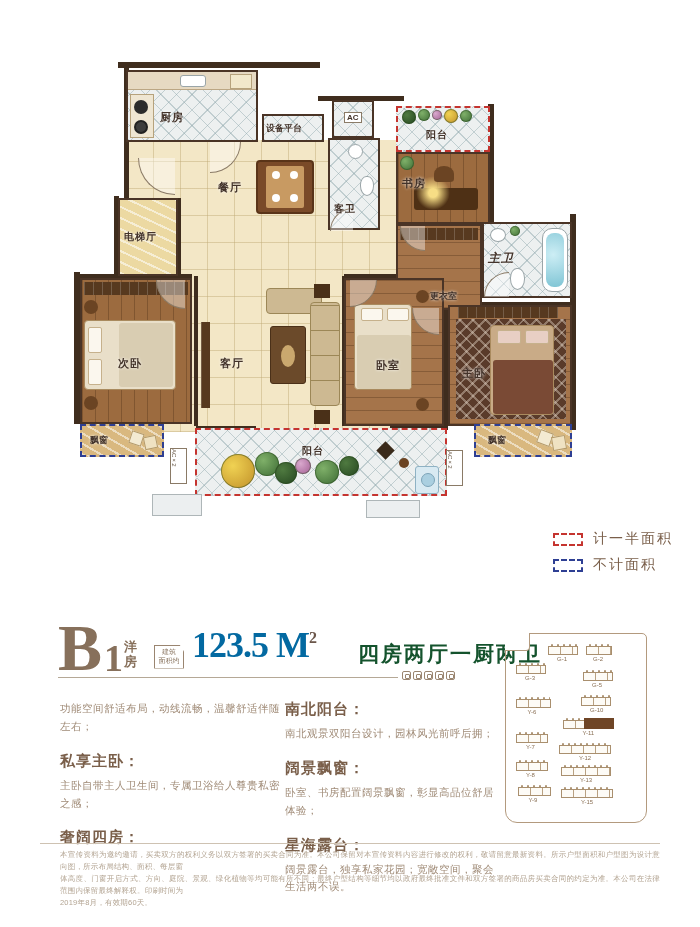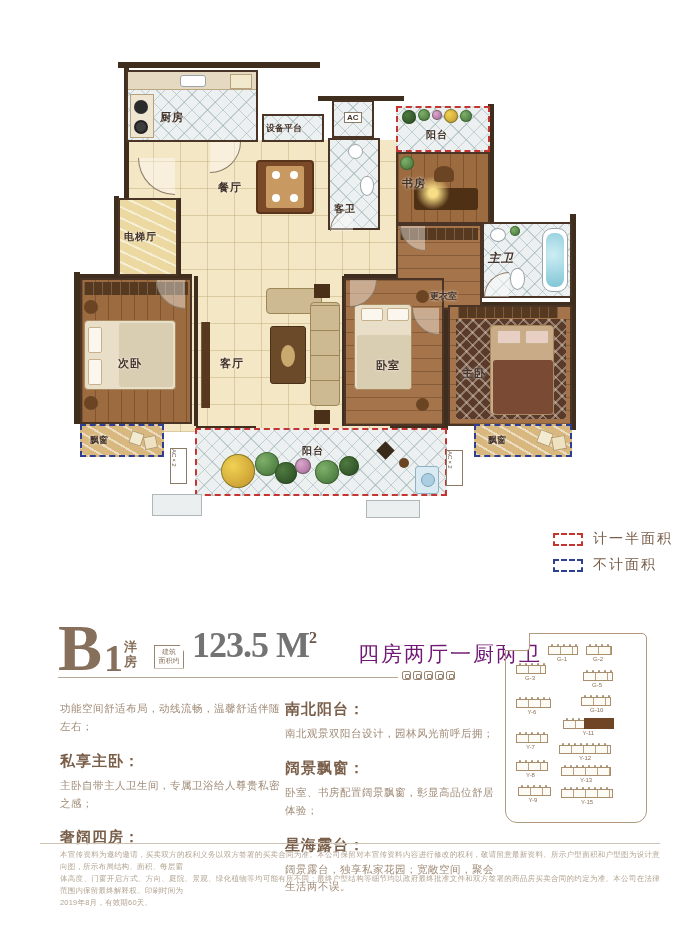--- a/index.html
+++ b/index.html
@@ -35,23 +35,23 @@
   
   .leg-row{position:absolute;display:flex;align-items:center;gap:10px;}
   .leg-box{width:30px;height:13px;box-sizing:border-box;}
   .leg-label{font-size:14px;color:#7a5f4a;letter-spacing:2px;}
   
   #title-sec{left:58px;top:616px;width:420px;height:70px;}
   .bigB{font-family:"Liberation Serif","DejaVu Serif",serif;font-size:66px;line-height:60px;color:#87705b;font-weight:bold;}
   .big1{font-family:"Liberation Serif","DejaVu Serif",serif;font-size:38px;color:#87705b;font-weight:bold;}
   .stackcn{display:inline-block;width:15px;font-size:13px;line-height:1.15;color:#87705b;font-weight:bold;}
   .badge{box-sizing:border-box;border:1px solid #9a8570;color:#8a7560;font-size:7px;line-height:1.25;padding:2px 3px;text-align:center;clip-path:polygon(0 0,86% 0,100% 28%,100% 100%,0 100%);}
-  .area-num{font-family:"Liberation Serif","DejaVu Serif",serif;font-size:36px;font-weight:bold;color:#737373;letter-spacing:-1px;margin-top:48px;}
+  .area-num{font-family:"Liberation Serif","DejaVu Serif",serif;font-size:36px;font-weight:bold;color:#0369a1;letter-spacing:-1px;margin-top:48px;}
   .area-sup{font-family:"Liberation Serif","DejaVu Serif",serif;font-size:16px;font-weight:bold;color:#6b564a;vertical-align:14px;}
-  .rooms-desc{font-size:21px;color:#701a75;letter-spacing:2px;font-weight:normal;}
+  .rooms-desc{font-size:21px;color:#14532d;letter-spacing:2px;font-weight:bold;}
   .title-rule{position:absolute;left:0;top:61px;width:340px;height:1px;background:#b5a896;}
   .meander{position:absolute;left:344px;top:55px;display:flex;gap:2px;}
   .me{width:9px;height:9px;box-sizing:border-box;border:1px solid #9a8570;position:relative;border-radius:2px;}
   .me::after{content:"";position:absolute;left:2px;top:2px;width:3px;height:3px;border:1px solid #9a8570;border-radius:1px;}
   
   .feat-h{font-size:15px;font-weight:bold;color:#7a5f4a;letter-spacing:1px;margin:0 0 6px 0;}
   .feat-b{font-size:10.5px;color:#a08b77;line-height:1.7;letter-spacing:.5px;margin:0;}
   .feat-block{margin-bottom:16px;}
   
   #siteplan-box{left:505px;top:633px;width:142px;height:190px;border:1px solid #b39a7e;border-radius:5px 5px 12px 12px;box-sizing:border-box;}

